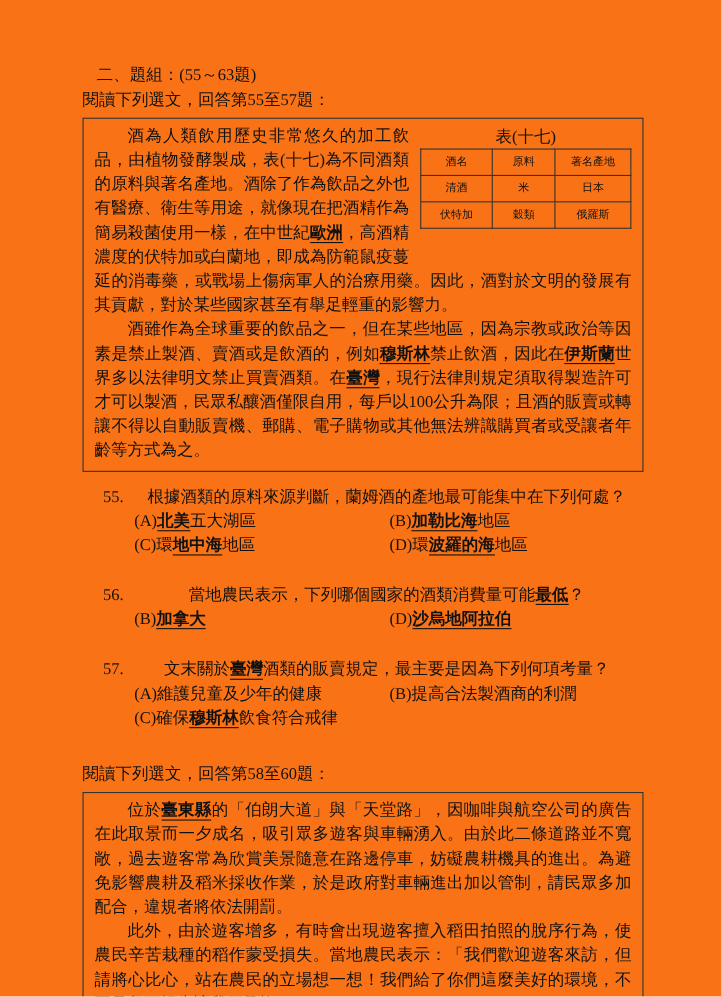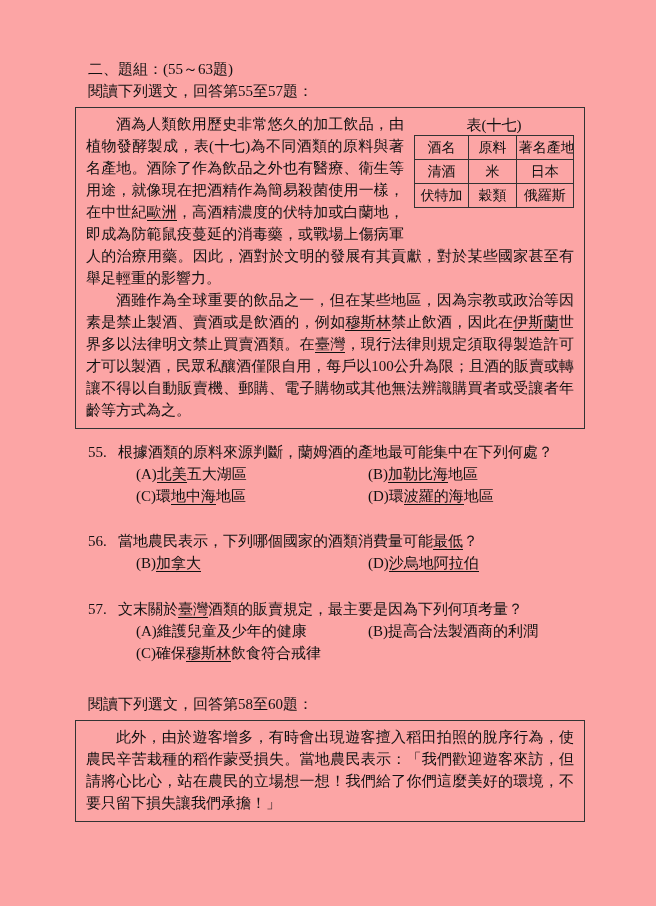--- a/index.html
+++ b/index.html
@@ -2,75 +2,75 @@
 <html><head>
 <meta charset="utf-8">
 <style>
   * { margin: 0; padding: 0; box-sizing: border-box; }
   html, body { background: #ffffff; }
   .page {
     position: relative;
     width: 656px;
     height: 906px;
     margin: 0 auto;
-    background: #fca5a5;
+    background: #f97316;
     color: #111111;
     font-family: "Liberation Serif", "DejaVu Serif", serif;
     font-size: 15px;
     line-height: 22px;
     overflow: hidden;
   }
   .content { padding: 58px 71px 0 75px; }
   .heading { margin-left: 13px; }
-  .instruction { margin-left: 13px; margin-bottom: 5px; }
+  .instruction { margin-bottom: 5px; }
   .instruction.second { margin-top: 29px; }
 
   .passage-box {
     border: 1.5px solid #333333;
     padding: 5px 10px 7px 10px;
     text-align: justify;
   }
   .passage-box .para { text-indent: 2em; }
 
   .table-float {
     float: right;
-    width: 160px;
+    width: 192px;
     margin: 2px 0 18px 10px;
   }
   .table-title { text-align: center; line-height: 20px; }
   table.data-table {
     border-collapse: collapse;
     width: 100%;
     table-layout: fixed;
   }
   table.data-table th, table.data-table td {
     border: 1px solid #333333;
     text-align: center;
     font-weight: normal;
-    font-size: 14px;
+    font-size: 10px;
     height: 23px;
     line-height: 23px;
     padding: 0 2px;
     white-space: nowrap;
     overflow: hidden;
   }
   table.data-table col.c1 { width: 34%; }
   table.data-table col.c2 { width: 30%; }
   table.data-table col.c3 { width: 36%; }
 
-  .u { border-bottom: 1px solid #111111; padding-bottom: 0px; }
+  .u { border-bottom: 1px solid #111111; padding-bottom: 0px; font-weight: bold; }
 
   .question { margin-top: 12px; padding-left: 13px; }
   .q56 { margin-top: 23px; }
   .q57 { margin-top: 24px; }
-  .qrow { display: flex; }
+  .qrow { display: flex; text-align: center; }
   .qnum { width: 30px; flex: 0 0 30px; }
   .qstem { flex: 1; }
   .opts {
-    margin-left: 48px;
+    margin-left: 34px;
     display: grid;
     grid-template-columns: 232px 1fr;
   }
   .opt { line-height: 22px; }
 
   .box2 { margin-top: 2px; }
 
   .page-number {
     position: absolute;
     left: 0;
@@ -157,18 +157,19 @@
       <div class="opts">
         <div class="opt"><span>(A)</span><span><span>維護兒童及少年的健康</span></span></div>
         <div class="opt"><span>(B)</span><span><span>提高合法製酒商的利潤</span></span></div>
         <div class="opt"><span>(C)</span><span><span>確保</span><span class="u">穆斯林</span><span>飲食符合戒律</span></span></div>
       </div>
     </div>
 
     <div class="instruction second">閱讀下列選文，回答第58至60題：</div>
 
     <div class="passage-box box2">
+      <p class="para"><span>位於</span><span class="u">臺東縣</span><span>的「伯朗大道」與「天堂路」，因咖啡與航空公司的廣告在此取景而一夕成名，吸引眾多遊客與車輛湧入。由於此二條道路並不寬敞，過去遊客常為欣賞美景隨意在路邊停車，妨礙農耕機具的進出。為避免影響農耕及稻米採收作業，於是政府對車輛進出加以管制，請民眾多加配合，違規者將依法開罰。</span></p>
       <p class="para"><span>此外，由於遊客增多，有時會出現遊客擅入稻田拍照的脫序行為，使農民辛苦栽種的稻作蒙受損失。當地農民表示：「我們歡迎遊客來訪，但請將心比心，站在農民的立場想一想！我們給了你們這麼美好的環境，不要只留下損失讓我們承擔！」</span></p>
     </div>
 
   </div>
 
 </div>
 
 </body></html>

